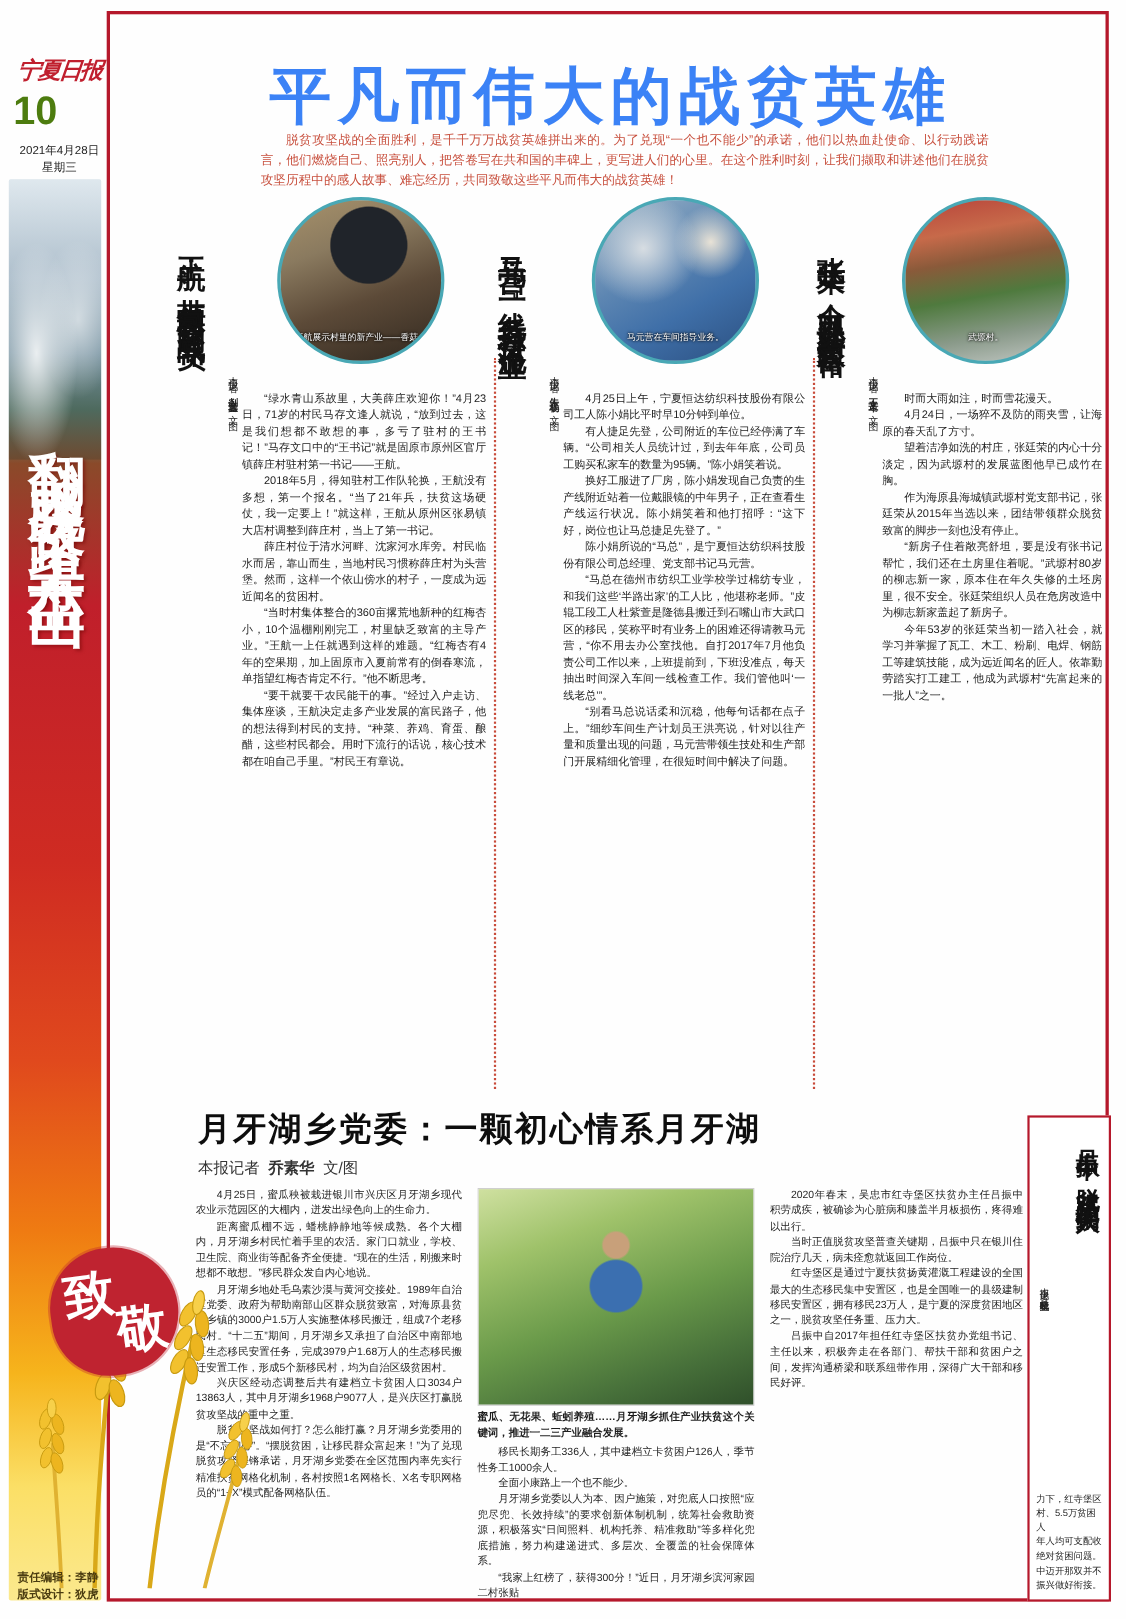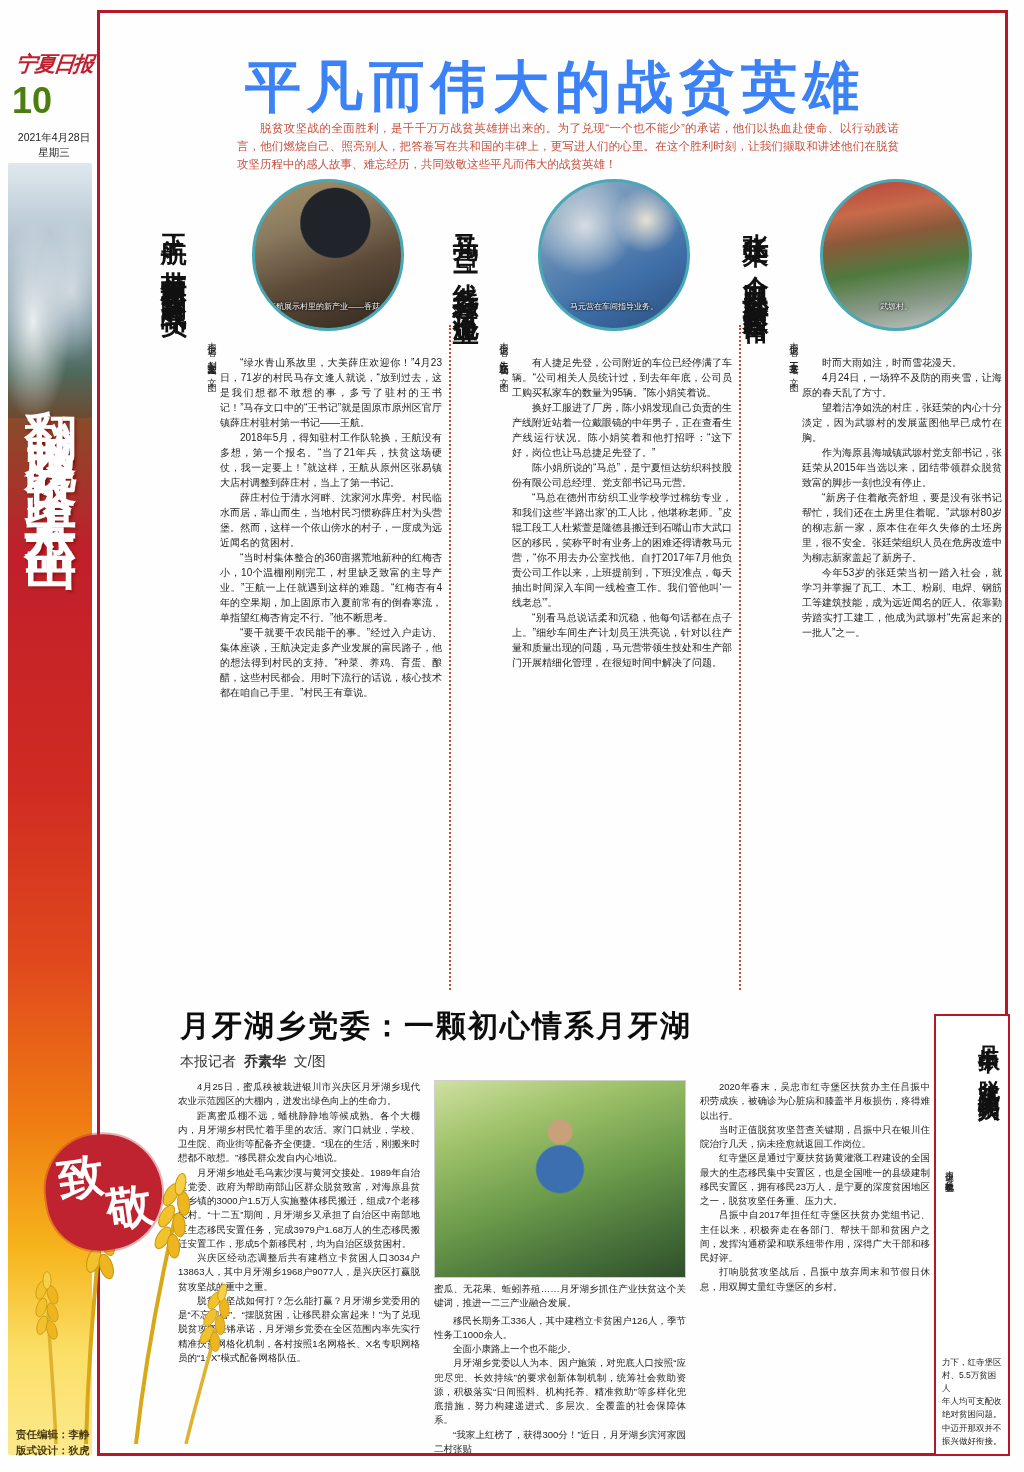--- a/index.html
+++ b/index.html
@@ -93,21 +93,21 @@
   #b-cols { left:178px; top:1080px; width:752px; height:374px; display:flex; gap:14px; }
   .bcol { height:374px; overflow:hidden; font-size:9.5px; line-height:1.5;
     color:#1d1d1d; text-align:justify; }
   #bcol1 { width:242px; } #bcol2 { width:252px; } #bcol3 { width:230px; }
   .bcol p { text-indent:2em; margin:0; }
   #b-photo { width:100%; height:198px; margin-bottom:4px; border:1px solid #cfcfcf;
     background:
       radial-gradient(circle at 50% 45%, #3b6fb0 0%, #3b6fb0 14%, rgba(0,0,0,0) 15%),
       radial-gradient(circle at 50% 26%, #c8a07a 0%, #c8a07a 6%, rgba(0,0,0,0) 7%),
       linear-gradient(160deg,#cfe0a0 0%,#9fc26a 25%,#6a9a4a 55%,#47703a 80%,#2f4f2a 100%); }
-  #b-photo-cap { font-weight:normal; text-indent:0 !important; margin-bottom:3px !important; }
+  #b-photo-cap { font-weight:bold; text-indent:0 !important; margin-bottom:3px !important; }
 
   
   #lvz-box { left:934px; top:1014px; width:76px; height:442px;
     border:2.5px solid #b5182b; background:#fff; }
   #lvz-title { position:absolute; right:7px; top:12px; writing-mode:vertical-rl;
     font-size:22px; font-weight:bold; color:#111; line-height:1.05; letter-spacing:3px;
     height:360px; }
   #lvz-byline { position:absolute; left:8px; top:148px; writing-mode:vertical-rl;
     font-size:8.5px; color:#222; letter-spacing:1.5px; height:140px; }
   #lvz-frag { position:absolute; left:6px; bottom:6px; width:62px; font-size:8.5px;
@@ -190,20 +190,21 @@
     <div class="vtitle">马元营：『一线老总』打造一流企业</div>
     <div class="vbyline">
       <span>本报记者</span>
       <b>朱立杨</b>
       <span>文/图</span>
     </div>
     <div class="photo">
       <span class="cap">马元营在车间指导业务。</span>
     </div>
     <div class="bodytext">
+      <p>4月25日上午，宁夏恒达纺织科技股份有限公司工人陈小娟比平时早10分钟到单位。</p>
       <p>有人捷足先登，公司附近的车位已经停满了车辆。“公司相关人员统计过，到去年年底，公司员工购买私家车的数量为95辆。”陈小娟笑着说。</p>
       <p>换好工服进了厂房，陈小娟发现自己负责的生产线附近站着一位戴眼镜的中年男子，正在查看生产线运行状况。陈小娟笑着和他打招呼：“这下好，岗位也让马总捷足先登了。”</p>
       <p>陈小娟所说的“马总”，是宁夏恒达纺织科技股份有限公司总经理、党支部书记马元营。</p>
       <p>“马总在德州市纺织工业学校学过棉纺专业，和我们这些‘半路出家’的工人比，他堪称老师。”皮辊工段工人杜紫萱是隆德县搬迁到石嘴山市大武口区的移民，笑称平时有业务上的困难还得请教马元营，“你不用去办公室找他。自打2017年7月他负责公司工作以来，上班提前到，下班没准点，每天抽出时间深入车间一线检查工作。我们管他叫‘一线老总’”。</p>
       <p>“别看马总说话柔和沉稳，他每句话都在点子上。”细纱车间生产计划员王洪亮说，针对以往产量和质量出现的问题，马元营带领生技处和生产部门开展精细化管理，在很短时间中解决了问题。</p>
     </div>
   </div>
 
   <div id="art3" class="article">
     <div class="vtitle">张廷荣：全力以赴让群众迈向富裕</div>
@@ -246,21 +247,20 @@
       <p>移民长期务工336人，其中建档立卡贫困户126人，季节性务工1000余人。</p>
       <p>全面小康路上一个也不能少。</p>
       <p>月牙湖乡党委以人为本、因户施策，对兜底人口按照“应兜尽兜、长效持续”的要求创新体制机制，统筹社会救助资源，积极落实“日间照料、机构托养、精准救助”等多样化兜底措施，努力构建递进式、多层次、全覆盖的社会保障体系。</p>
       <p>“我家上红榜了，获得300分！”近日，月牙湖乡滨河家园二村张贴</p>
     </div>
     <div id="bcol3" class="bcol">
       <p>2020年春末，吴忠市红寺堡区扶贫办主任吕振中积劳成疾，被确诊为心脏病和膝盖半月板损伤，疼得难以出行。</p>
       <p>当时正值脱贫攻坚普查关键期，吕振中只在银川住院治疗几天，病未痊愈就返回工作岗位。</p>
       <p>红寺堡区是通过宁夏扶贫扬黄灌溉工程建设的全国最大的生态移民集中安置区，也是全国唯一的县级建制移民安置区，拥有移民23万人，是宁夏的深度贫困地区之一，脱贫攻坚任务重、压力大。</p>
       <p>吕振中自2017年担任红寺堡区扶贫办党组书记、主任以来，积极奔走在各部门、帮扶干部和贫困户之间，发挥沟通桥梁和联系纽带作用，深得广大干部和移民好评。</p>
-      <p>打响脱贫攻坚战后，吕振中放弃周末和节假日休息，用双脚丈量红寺堡区的乡村。</p>
     </div>
   </div>
 
   <div id="lvz-box" class="abs">
     <div id="lvz-title">吕振中：脱贫路上的架拐人</div>
     <div id="lvz-byline">
       <span>本报记者</span>
       <b>杜晓星</b>
     </div>
     <div id="lvz-frag">

